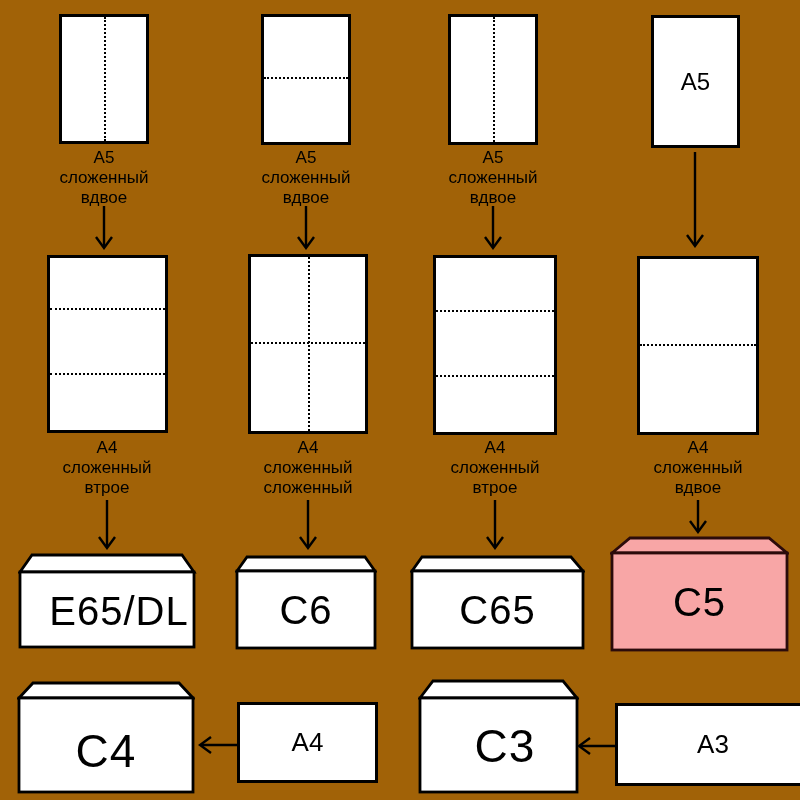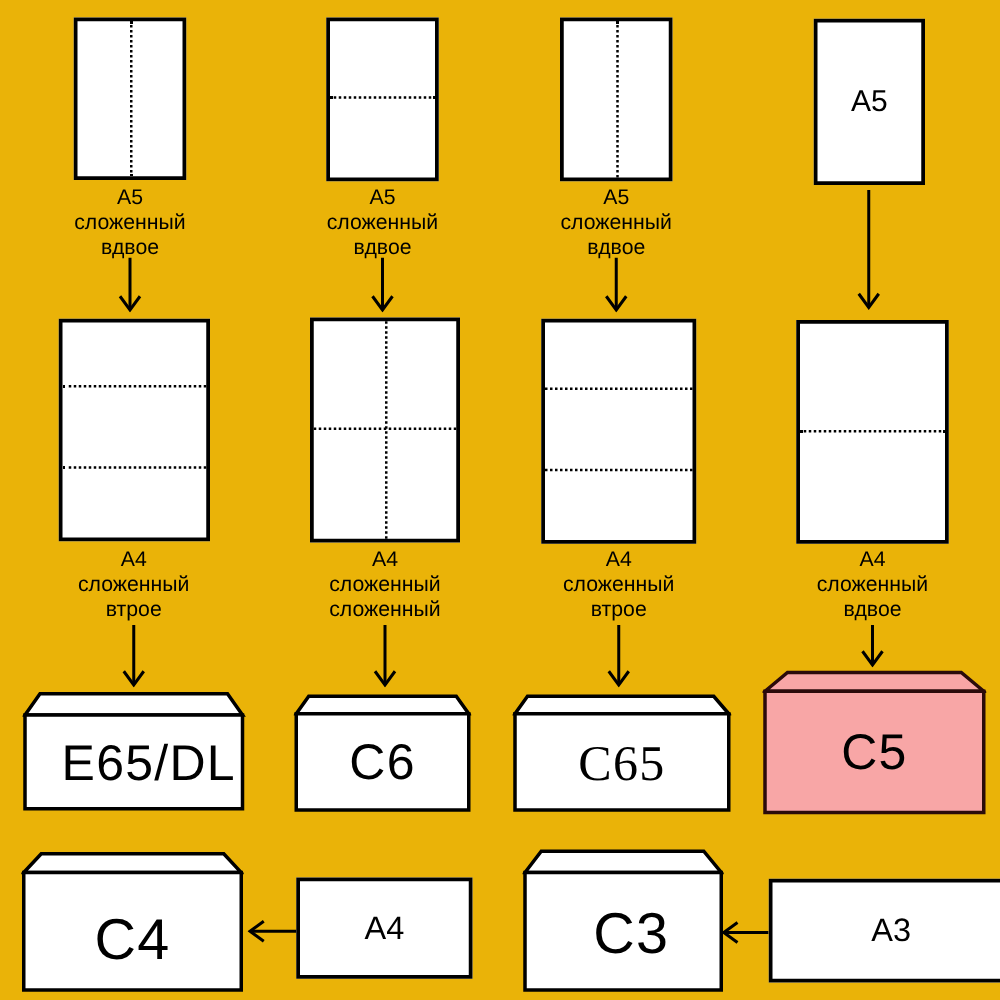--- a/index.html
+++ b/index.html
@@ -1,16 +1,16 @@
 <!DOCTYPE html>
 <html><head>
 <meta charset="utf-8">
 <style>
   html,body{margin:0;padding:0;background:#ffffff;}
-  #canvas{position:relative;width:800px;height:800px;background:#eab308;overflow:hidden;
+  #canvas{position:relative;width:800px;height:800px;background:#a16207;overflow:hidden;
           font-family:"Liberation Sans","DejaVu Sans",sans-serif;color:#000;}
   .sheet{position:absolute;background:#fff;border:3px solid #000;box-sizing:border-box;}
   .fold-v{position:absolute;top:0;bottom:0;width:0;border-left:2.5px dotted #000;}
   .fold-h{position:absolute;left:0;right:0;height:0;border-top:2.5px dotted #000;}
   .fold-label{position:absolute;width:160px;text-align:center;font-size:17px;line-height:20px;color:#000;}
   .fold-label span{display:block;}
   .inner-label{position:absolute;inset:0;display:flex;align-items:center;justify-content:center;font-size:24px;}
   .env{position:absolute;}
   .env svg{position:absolute;left:0;top:0;display:block;}
   .env .lab{position:absolute;left:0;right:0;bottom:0;display:flex;align-items:center;justify-content:center;
@@ -139,21 +139,21 @@
       <rect x="2" y="16" width="138" height="77" fill="#ffffff" stroke="#000000" stroke-width="2.8"></rect>
     </svg>
     <div class="lab" style="top:16px;">C6</div>
   </div>
 
   <div class="env" style="left:410px;top:555px;width:175px;height:95px;">
     <svg width="175" height="95" viewBox="0 0 175 95">
       <polygon points="2,16 12,2 161,2 173,16" fill="#ffffff" stroke="#000000" stroke-width="2.8"></polygon>
       <rect x="2" y="16" width="171" height="77" fill="#ffffff" stroke="#000000" stroke-width="2.8"></rect>
     </svg>
-    <div class="lab" style="top:16px;font-family:Liberation Serif, serif;">C65</div>
+    <div class="lab" style="top:16px;">C65</div>
   </div>
 
   <div class="env" style="left:610px;top:536px;width:179px;height:116px;">
     <svg width="179" height="116" viewBox="0 0 179 116">
       <polygon points="2,17 20,2 159,2 177,17" stroke-width="2.8" fill="#F8A6A6" stroke="#2B0B0B"></polygon>
       <rect x="2" y="17" width="175" height="97" stroke-width="2.8" fill="#F8A6A6" stroke="#2B0B0B"></rect>
     </svg>
     <div class="lab" style="top:17px;">C5</div>
   </div>
 

